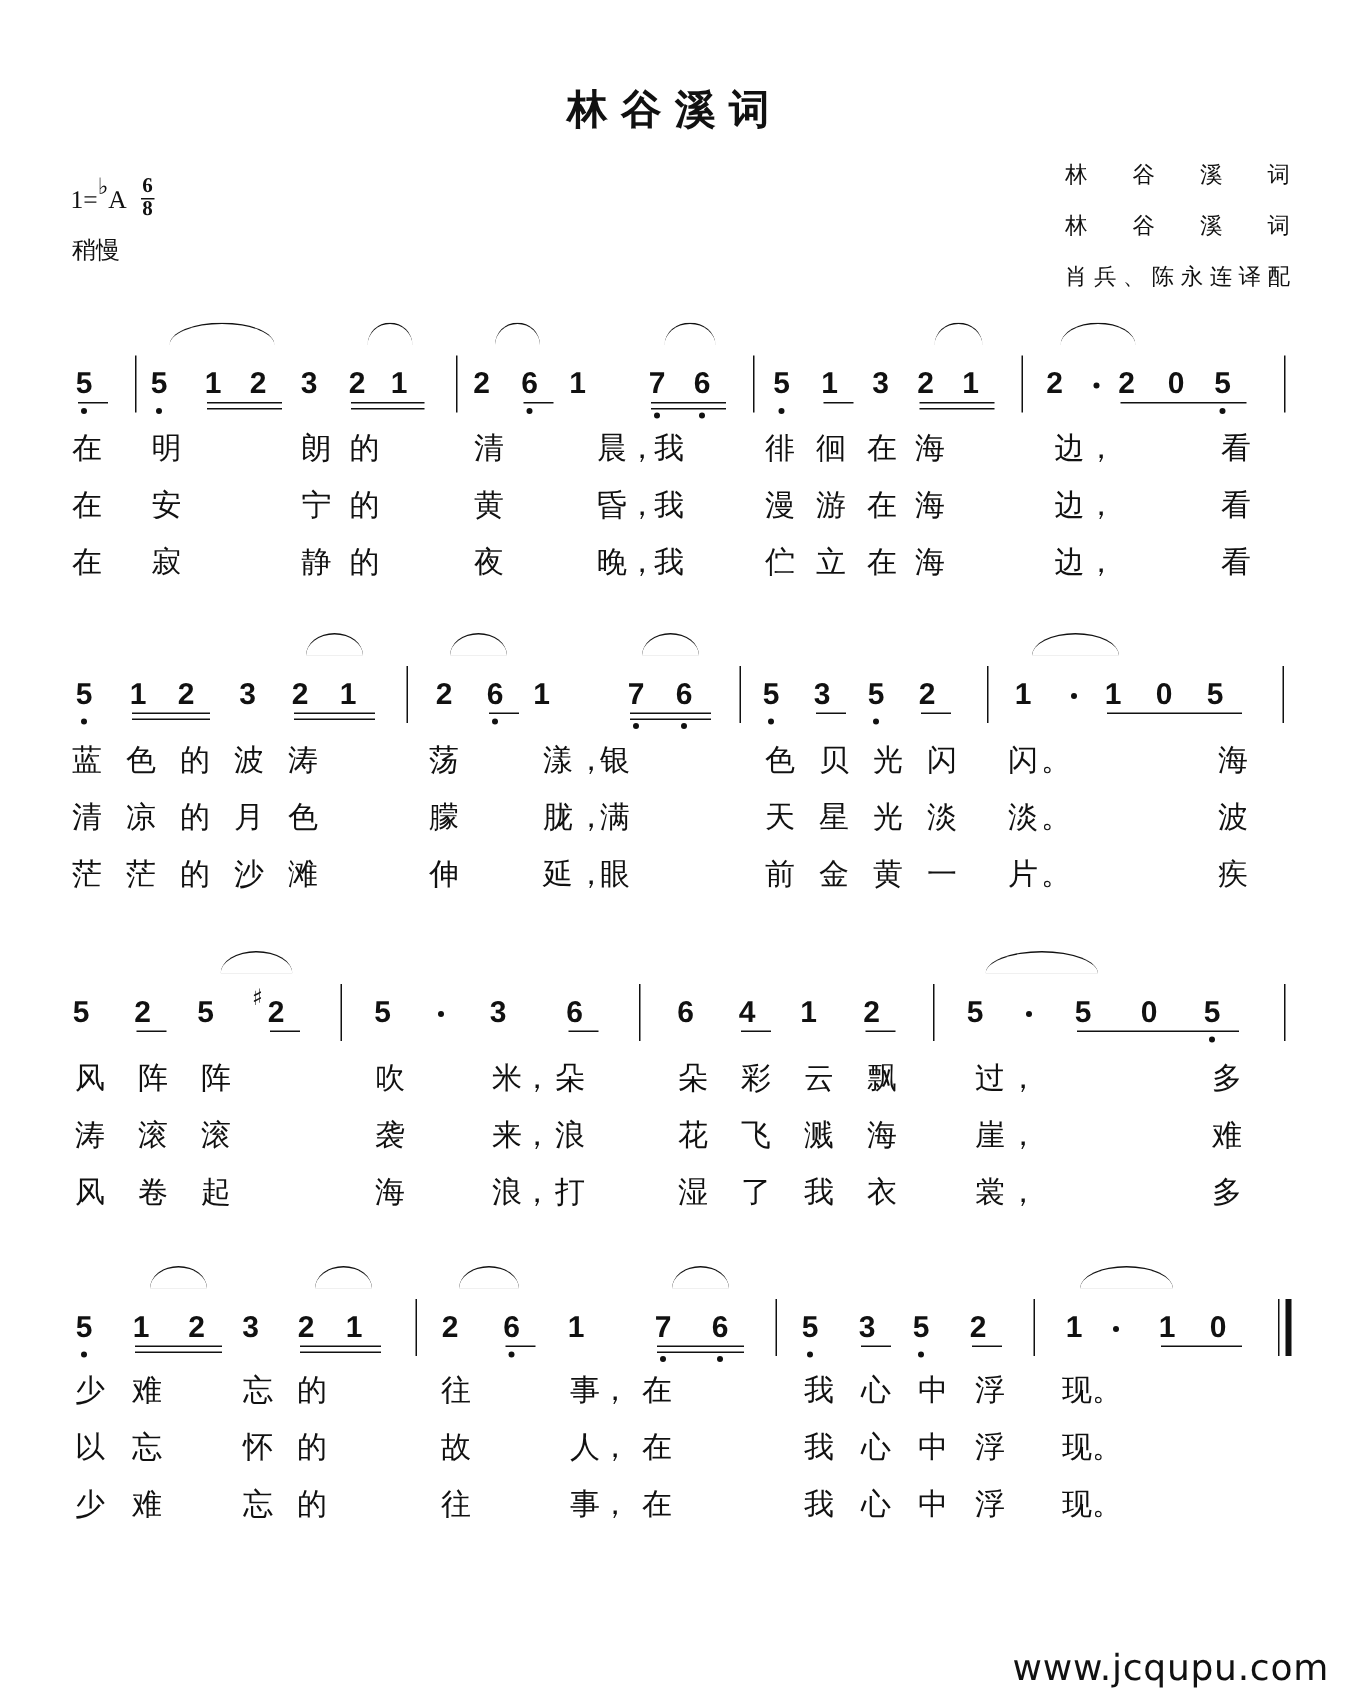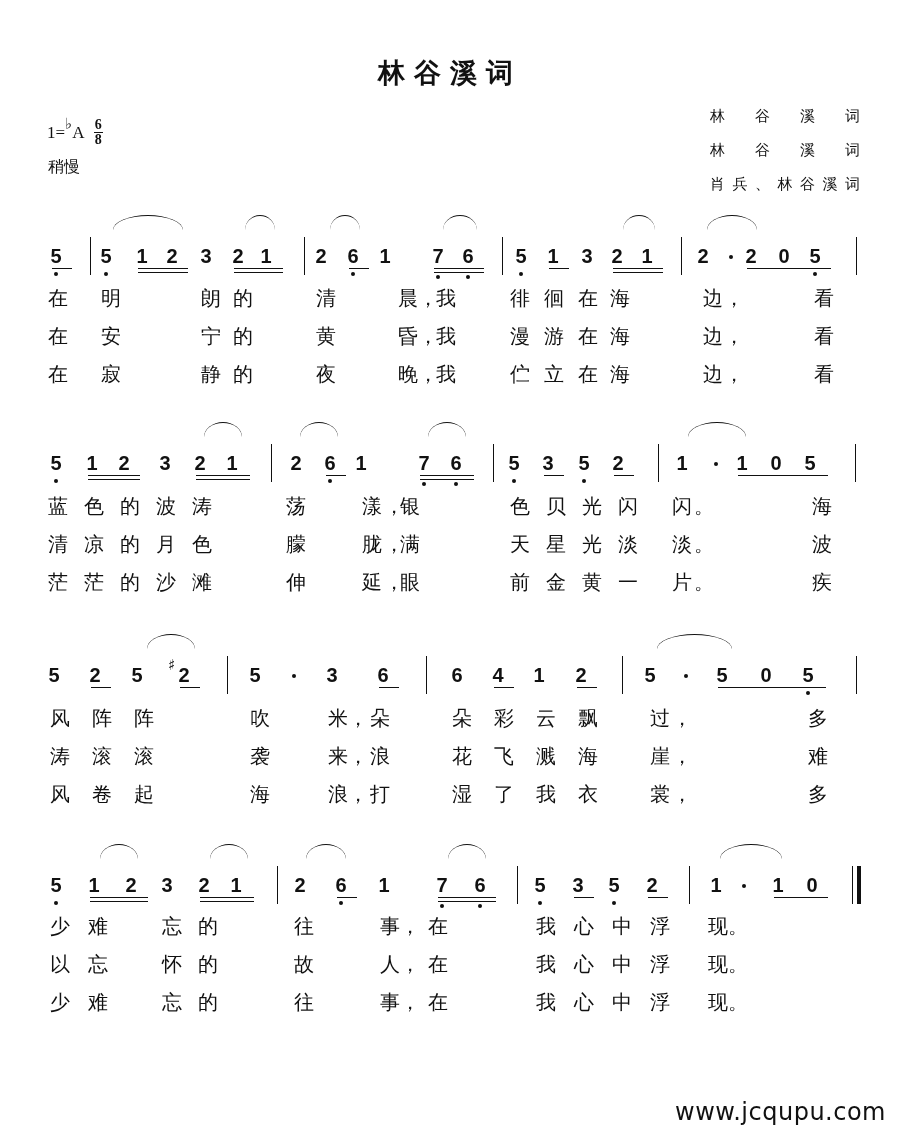--- a/index.html
+++ b/index.html
@@ -33,21 +33,21 @@
 
 <div class="abs key">
   <span>1=</span><span class="flat">♭</span><span>A</span>
   <span class="frac"><span class="num">6</span><span>8</span></span>
 </div>
 <div class="abs tempo">稍慢</div>
 
 <div id="credits">
     <div class="abs credit" style="top: 107px;">林谷溪词</div>
     <div class="abs credit" style="top: 141px;">林谷溪词</div>
-    <div class="abs credit" style="top: 175px;">肖兵、林谷溪词</div>
+    <div class="abs credit" style="top: 175px;">肖兵、陈永连译配</div>
   </div>
 <div id="score">
     <div class="row" style="top: 245px;">
       <div class="slur" style="left: 113px; width: 70px; top: -30px;"></div>
       <div class="slur" style="left: 245px; width: 30px; top: -30px;"></div>
       <div class="slur" style="left: 330px; width: 30px; top: -30px;"></div>
       <div class="slur" style="left: 443px; width: 34px; top: -30px;"></div>
       <div class="slur" style="left: 623px; width: 32px; top: -30px;"></div>
       <div class="slur" style="left: 707px; width: 50px; top: -30px;"></div>
       <div class="bar" style="left: 90px; top: -8px;"></div>

